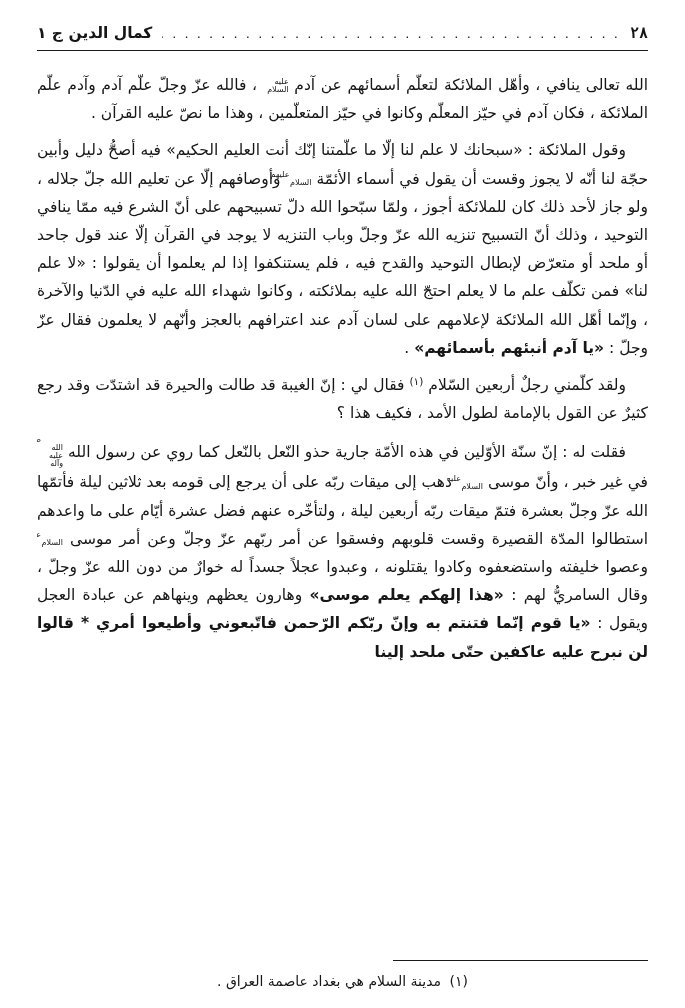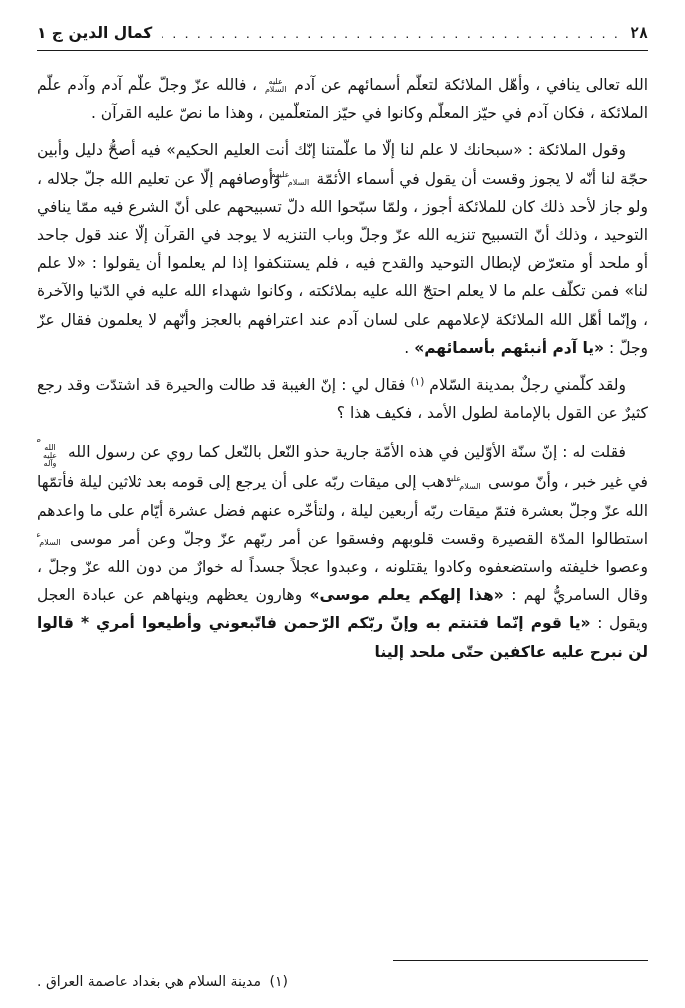--- a/index.html
+++ b/index.html
@@ -51,32 +51,31 @@
     text-justify: inter-word;
   }
   .para { margin-bottom: 9px; }
   .para.indent { text-indent: 22px; }
   .q { font-weight: bold; }
   .hon {
     display: inline-block;
     font-size: 8px;
     line-height: 8px;
     max-width: 26px;
-    text-align: center;
     vertical-align: middle;
     white-space: normal;
   }
   .fnref { font-size: 10.5px; vertical-align: 5px; }
   .footnote-area { flex: 0 0 auto; margin-top: auto; padding-top: 6px; }
   .fn-sep {
     width: 255px;
     border-top: 1.3px solid #1a1a1a;
     margin-bottom: 9px;
   }
-  .footnote { text-align: left; font-size: 14px; line-height: 1.6; }
+  .footnote { text-align: center; font-size: 14px; line-height: 1.6; }
   .fn-marker { margin-left: 4px; }
 </style>
 </head>
 <body>
 
 <div class="page">
 
   <header class="page-header">
     <span class="page-number">٢٨</span>
     <span class="dot-leader">. . . . . . . . . . . . . . . . . . . . . . . . . . . . . . . . . . . . . . . . . . . . . . . . . . . . . . . . . . . .</span>
@@ -95,21 +94,21 @@
 
     <p class="para indent">
       <span>وقول الملائكة : «سبحانك لا علم لنا إلّا ما علّمتنا إنّك أنت العليم الحكيم» فيه أصحُّ دليل وأبين حجّة لنا أنّه لا يجوز وقست أن يقول في أسماء الأئمّة</span>
       <span class="hon">عليهم السلام</span>
       <span>وأوصافهم إلّا عن تعليم الله جلّ جلاله ، ولو جاز لأحد ذلك كان للملائكة أجوز ، ولمّا سبّحوا الله دلّ تسبيحهم على أنّ الشرع فيه ممّا ينافي التوحيد ، وذلك أنّ التسبيح تنزيه الله عزّ وجلّ وباب التنزيه لا يوجد في القرآن إلّا عند قول جاحد أو ملحد أو متعرّض لإبطال التوحيد والقدح فيه ، فلم يستنكفوا إذا لم يعلموا أن يقولوا : «لا علم لنا» فمن تكلّف علم ما لا يعلم احتجّ الله عليه بملائكته ، وكانوا شهداء الله عليه في الدّنيا والآخرة ، وإنّما أهّل الله الملائكة لإعلامهم على لسان آدم عند اعترافهم بالعجز وأنّهم لا يعلمون فقال عزّ وجلّ :</span>
       <span class="q">«يا آدم أنبئهم بأسمائهم»</span>
       <span>.</span>
     </p>
 
     <p class="para indent">
-      <span>ولقد كلّمني رجلٌ بمدينة السّلام</span>
+      <span>ولقد كلّمني رجلٌ أربعين السّلام</span>
       <span class="fnref">(١)</span>
       <span>فقال لي : إنّ الغيبة قد طالت والحيرة قد اشتدّت وقد رجع كثيرٌ عن القول بالإمامة لطول الأمد ، فكيف هذا ؟</span>
     </p>
 
     <p class="para indent">
       <span>فقلت له : إنّ سنّة الأوّلين في هذه الأمّة جارية حذو النّعل بالنّعل كما روي عن رسول الله</span>
       <span class="hon">صلى الله عليه وآله</span>
       <span>في غير خبر ، وأنّ موسى</span>
       <span class="hon">عليه السلام</span>
       <span>ذهب إلى ميقات ربّه على أن يرجع إلى قومه بعد ثلاثين ليلة فأتمّها الله عزّ وجلّ بعشرة فتمّ ميقات ربّه أربعين ليلة ، ولتأخّره عنهم فضل عشرة أيّام على ما واعدهم استطالوا المدّة القصيرة وقست قلوبهم وفسقوا عن أمر ربّهم عزّ وجلّ وعن أمر موسى</span>

